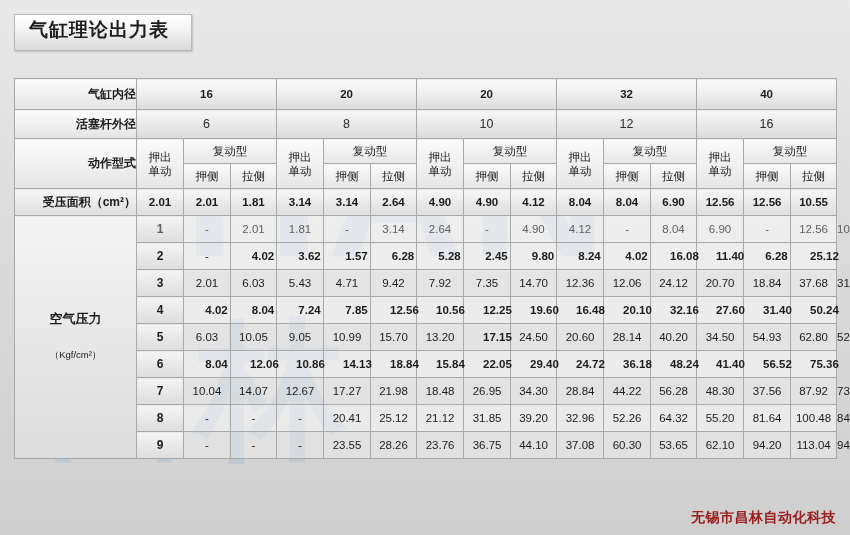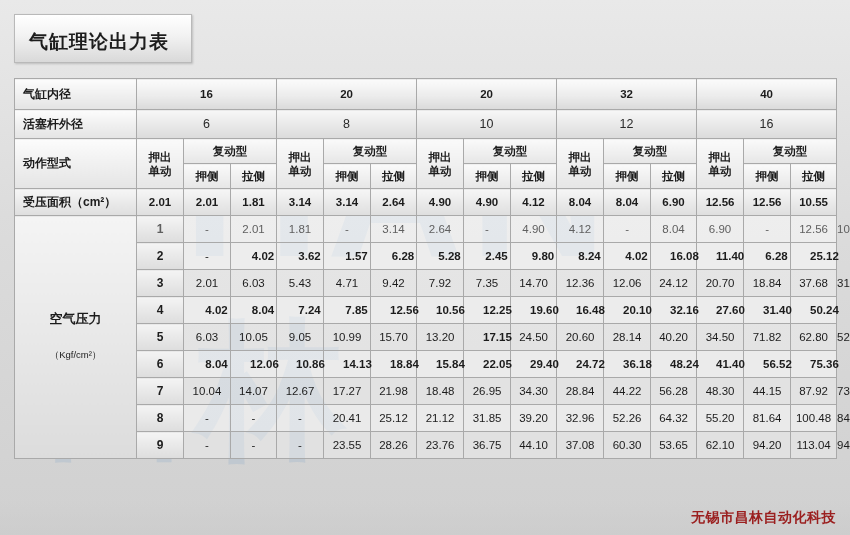--- a/index.html
+++ b/index.html
@@ -13,49 +13,49 @@
   .watermark{
     position:absolute;left:40px;top:90px;width:700px;height:380px;
     font-size:190px;font-weight:bold;color:rgba(120,160,200,.20);
     letter-spacing:6px;line-height:200px;white-space:nowrap;
     pointer-events:none;overflow:hidden;
   }
   .watermark .l2{font-size:150px;}
   
   .title-bar{
     position:absolute;left:14px;top:14px;
-    padding:14px 22px 7px 14px;
+    padding:2px 22px 7px 14px;
     background:linear-gradient(180deg,#ffffff 0%,#f2f2f2 45%,#d9d9d9 100%);
     border:1px solid #b9b9b9;
     box-shadow:1px 1px 2px rgba(0,0,0,.18);
     font-size:19px;font-weight:bold;color:#1d1d1d;letter-spacing:1px;
   }
   
   .tbl-wrap{position:absolute;left:14px;top:78px;width:822px;}
   table{border-collapse:collapse;width:822px;table-layout:fixed;}
   td,th{
     border:1px solid #a9a9a9;
     font-size:11.5px;color:#1c1c1c;text-align:center;
     padding:0;font-weight:normal;
     background-clip:padding-box;
   }
   .hdr-label{
-    font-size:12px;font-weight:bold;text-align:left;padding-left:8px;
+    font-size:12px;font-weight:bold;text-align:right;padding-left:8px;
     background:linear-gradient(180deg,#fcfcfc,#e4e4e4);
   }
   .hdr-val{
     font-size:12.5px;color:#2a2a2a;
     background:linear-gradient(180deg,#f7f7f7,#dbdbdb);
   }
   .grp{
     background:linear-gradient(180deg,#fbfbfb 0%,#ececec 55%,#dadada 100%);
     font-weight:bold;
   }
   .subhdr{
-    font-size:11.5px;font-weight:bold;
+    font-size:11.5px;font-weight:normal;
     background:linear-gradient(180deg,#fafafa,#e6e6e6);
     line-height:14px;
   }
   .area-row td{
     font-weight:bold;font-size:11.5px;
     background:linear-gradient(180deg,#f6f6f6,#dedede);
   }
   .area-row .hdr-label{font-size:12px;}
   .press-label{
     font-size:13px;font-weight:bold;text-align:center;
@@ -277,21 +277,21 @@
       <td class="cell alt">9.05</td>
       <td class="cell alt">10.99</td>
       <td class="cell alt">15.70</td>
       <td class="cell alt">13.20</td>
       <td class="cell alt bold">17.15</td>
       <td class="cell alt">24.50</td>
       <td class="cell alt">20.60</td>
       <td class="cell alt">28.14</td>
       <td class="cell alt">40.20</td>
       <td class="cell alt">34.50</td>
-      <td class="cell alt">71.82</td>
+      <td class="cell alt">54.93</td>
       <td class="cell alt">62.80</td>
       <td class="cell alt">52.75</td>
     </tr>
     <tr>
       <td class="pnum">6</td>
       <td class="cell bold">8.04</td>
       <td class="cell bold">12.06</td>
       <td class="cell bold">10.86</td>
       <td class="cell bold">14.13</td>
       <td class="cell bold">18.84</td>
@@ -313,21 +313,21 @@
       <td class="cell alt">12.67</td>
       <td class="cell alt">17.27</td>
       <td class="cell alt">21.98</td>
       <td class="cell alt">18.48</td>
       <td class="cell alt">26.95</td>
       <td class="cell alt">34.30</td>
       <td class="cell alt">28.84</td>
       <td class="cell alt">44.22</td>
       <td class="cell alt">56.28</td>
       <td class="cell alt">48.30</td>
-      <td class="cell alt">44.15</td>
+      <td class="cell alt">37.56</td>
       <td class="cell alt">87.92</td>
       <td class="cell alt">73.85</td>
     </tr>
     <tr>
       <td class="pnum">8</td>
       <td class="cell">-</td>
       <td class="cell">-</td>
       <td class="cell">-</td>
       <td class="cell">20.41</td>
       <td class="cell">25.12</td>

